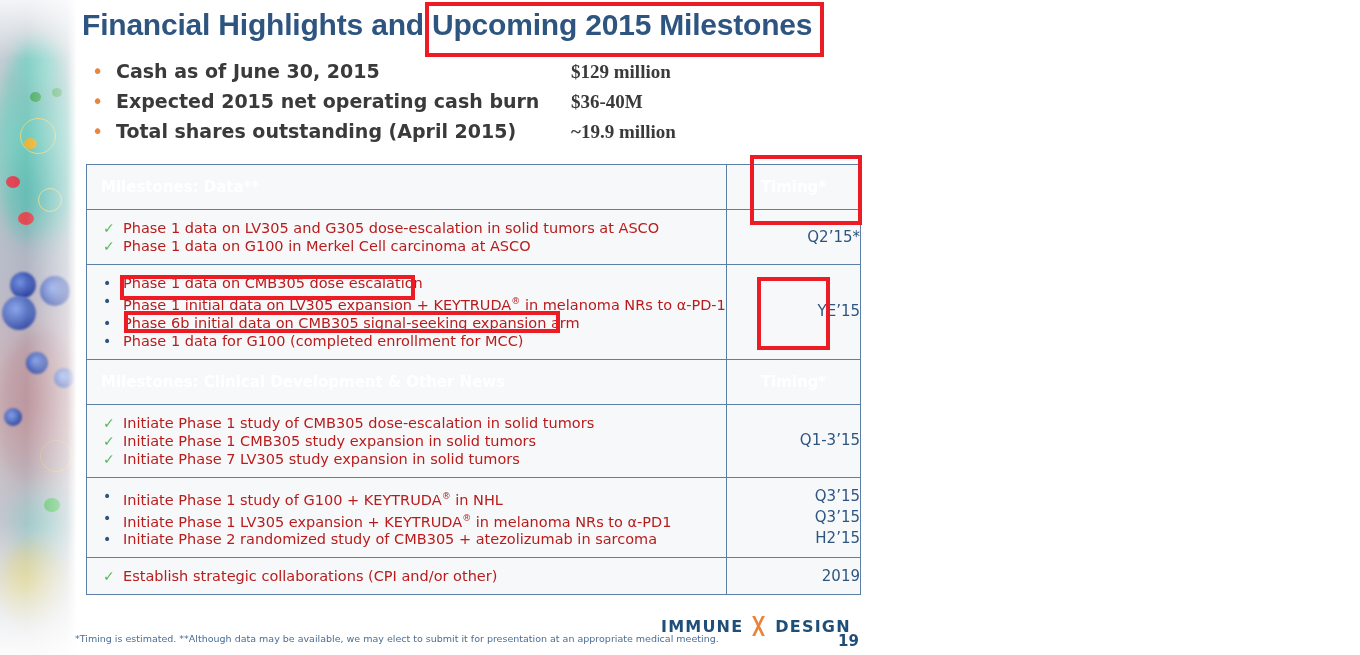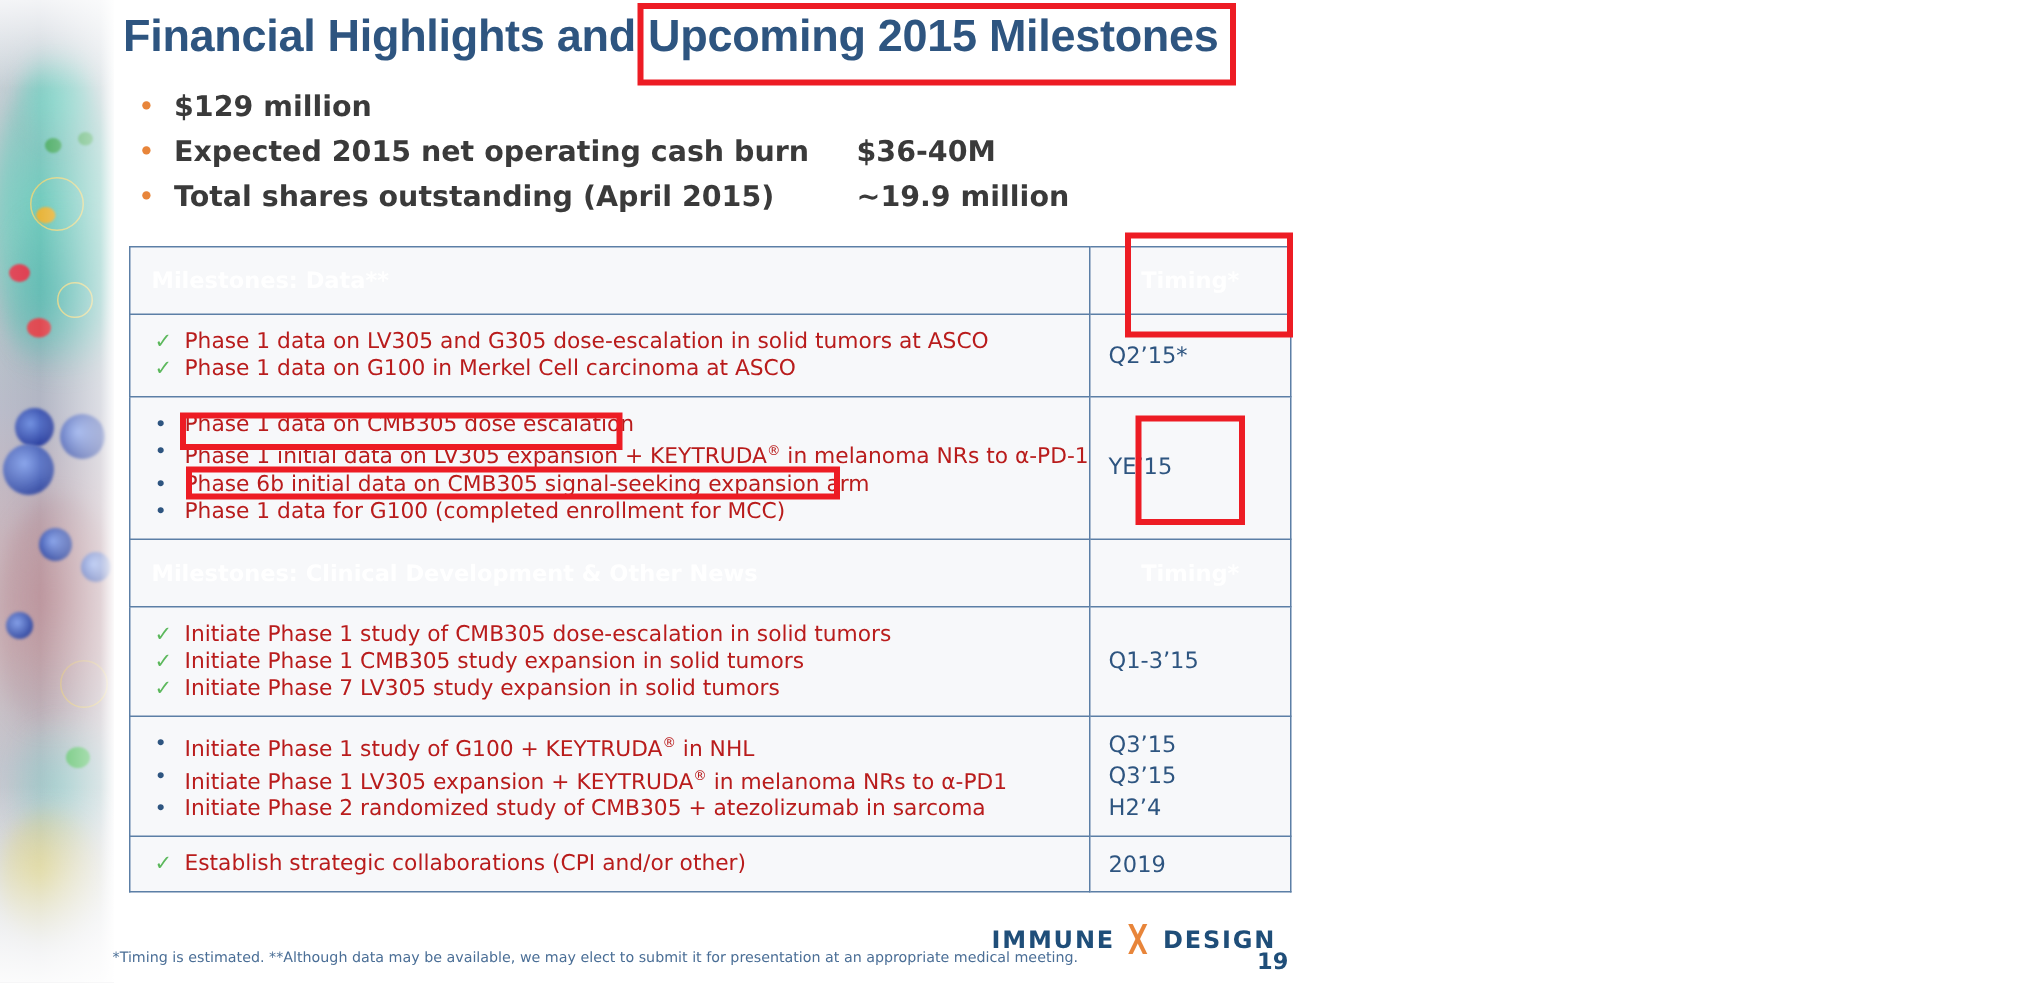--- a/index.html
+++ b/index.html
@@ -44,21 +44,21 @@
 
   
   #highlights{position:absolute;left:92px;top:60px;width:700px;}
   .hl-row{display:flex;align-items:baseline;height:30px;}
   .hl-dot{color:#E8853A;font-size:19px;width:24px;line-height:1;}
   .hl-label{
     width:455px;font-size:19px;color:#3A3A3A;font-weight:bold;
     white-space:nowrap;
   }
   .hl-value{
-    font-size:19px;color:#3A3A3A;font-weight:bold;white-space:nowrap;
+    font-size:19px;color:#3A3A3A;font-weight:bold;white-space:nowrap;font-family:Liberation Serif, serif;
   }
 
   
   #milestones-table{
     position:absolute;left:86px;top:164px;width:774px;
     border-collapse:collapse;table-layout:fixed;
   }
   #milestones-table td{
     border:1px solid #5C7FA6;
     vertical-align:middle;
@@ -69,22 +69,22 @@
   tr.header-row td{
     background:#ED8B3C;border-color:#B06A2C;
     color:#FFFFFF;font-size:15px;font-weight:bold;
     padding:9px 0 9px 14px;height:26px;
   }
   tr.header-row td.col-time{
     text-align:center;padding-left:0;
   }
   td.desc{padding:9px 6px 9px 10px;}
   td.time{
-    text-align:left;color:#2E5580;font-size:15px;line-height:21px;
-    padding:6px 12px;
+    text-align:right;color:#2E5580;font-size:15px;line-height:21px;
+    padding:6px 0;
   }
   .item{display:flex;align-items:flex-start;line-height:18px;min-height:18px;}
   .mark{width:26px;flex:0 0 26px;text-align:left;padding-left:6px;box-sizing:border-box;}
   .mark.check{color:#5CB85C;font-size:14px;line-height:18px;}
   .mark.bullet{color:#2E5580;font-size:14px;line-height:18px;}
   .itext{color:#b91c1c;font-size:14.5px;line-height:18px;white-space:nowrap;}
   .itext sup{font-size:9px;vertical-align:super;}
 
   
   .redbox{position:absolute;border:4px solid #ED1C24;box-sizing:border-box;pointer-events:none;}
@@ -146,20 +146,21 @@
   <div id="strip-fade"></div>
   <div id="strip-vfade"></div>
 </div>
 
 <div id="title">Financial Highlights and Upcoming 2015 Milestones</div>
 <div id="title-hl"></div>
 
 <div id="highlights">
   <div class="hl-row">
     <span class="hl-dot">•</span>
+    <span class="hl-label">Cash as of June 30, 2015</span>
     <span class="hl-value">$129 million</span>
   </div>
   <div class="hl-row">
     <span class="hl-dot">•</span>
     <span class="hl-label">Expected 2015 net operating cash burn</span>
     <span class="hl-value">$36-40M</span>
   </div>
   <div class="hl-row">
     <span class="hl-dot">•</span>
     <span class="hl-label">Total shares outstanding (April 2015)</span>
@@ -255,21 +256,21 @@
           <span class="itext">Initiate Phase 1 LV305 expansion + KEYTRUDA<sup>®</sup> in melanoma NRs to α-PD1</span>
         </div>
         <div class="item">
           <span class="mark bullet">•</span>
           <span class="itext">Initiate Phase 2 randomized study of CMB305 + atezolizumab in sarcoma</span>
         </div>
       </td>
       <td class="time">
         <div>Q3’15</div>
         <div>Q3’15</div>
-        <div>H2’4</div>
+        <div>H2’15</div>
       </td>
     </tr>
 
     <tr>
       <td class="desc">
         <div class="item">
           <span class="mark check">✓</span>
           <span class="itext">Establish strategic collaborations (CPI and/or other)</span>
         </div>
       </td>

